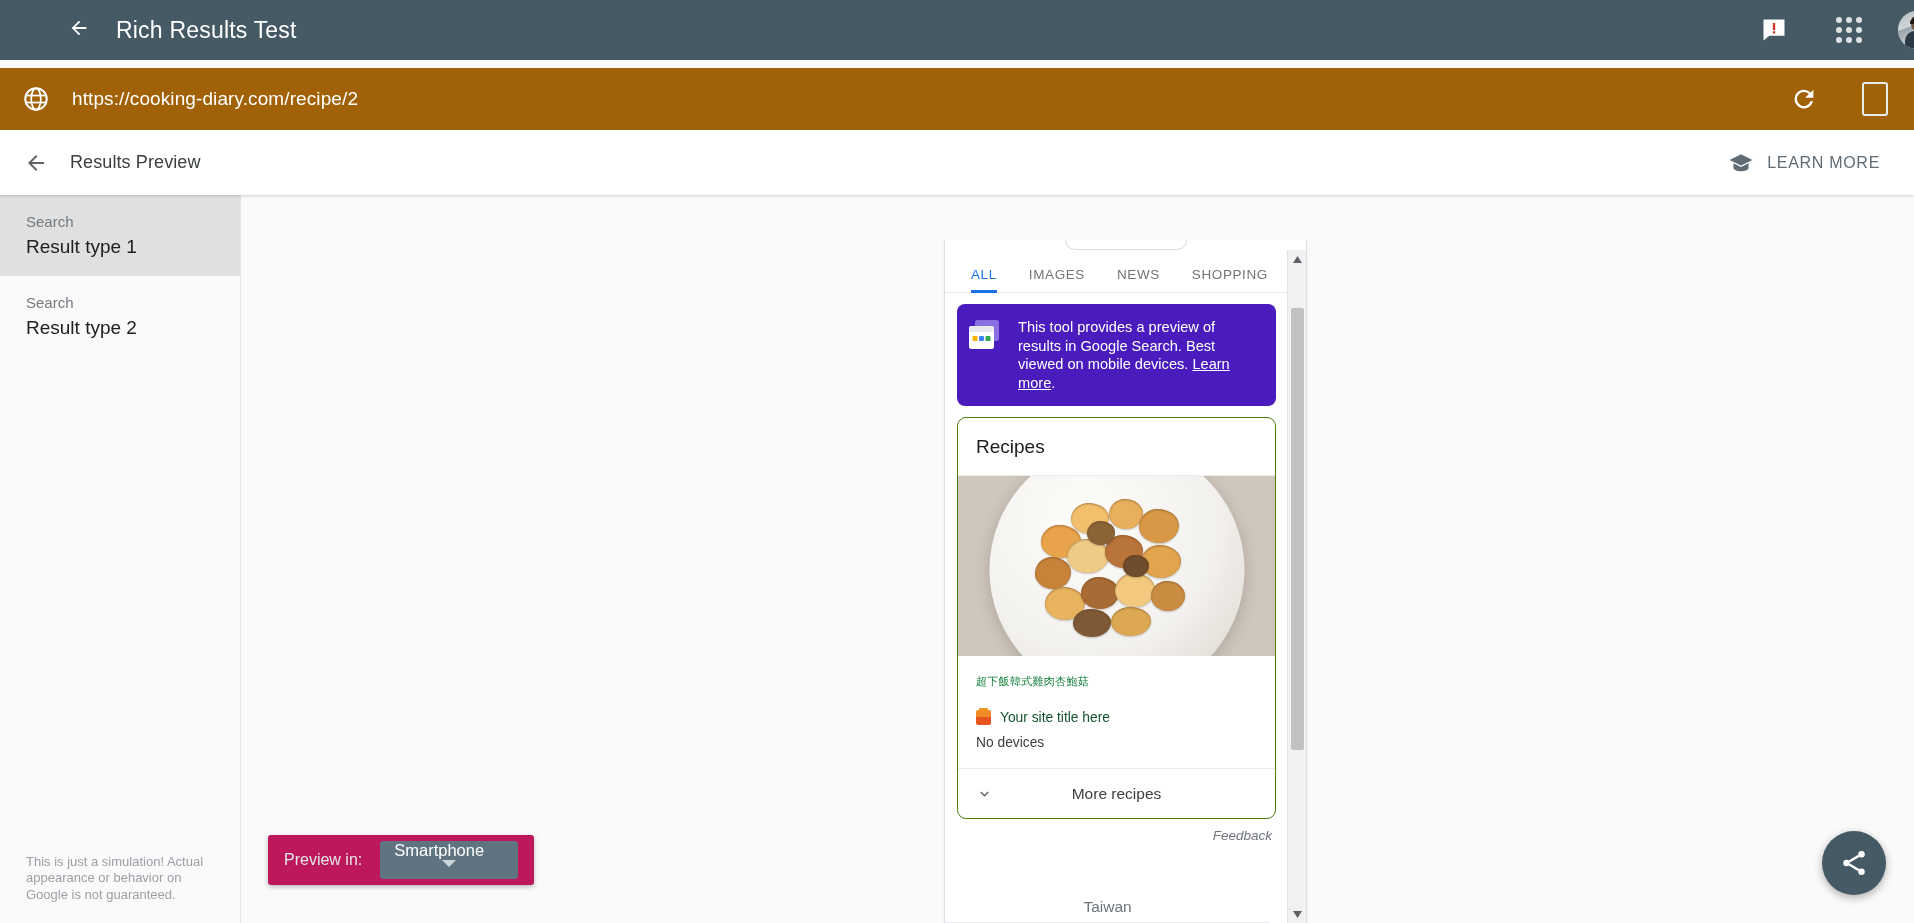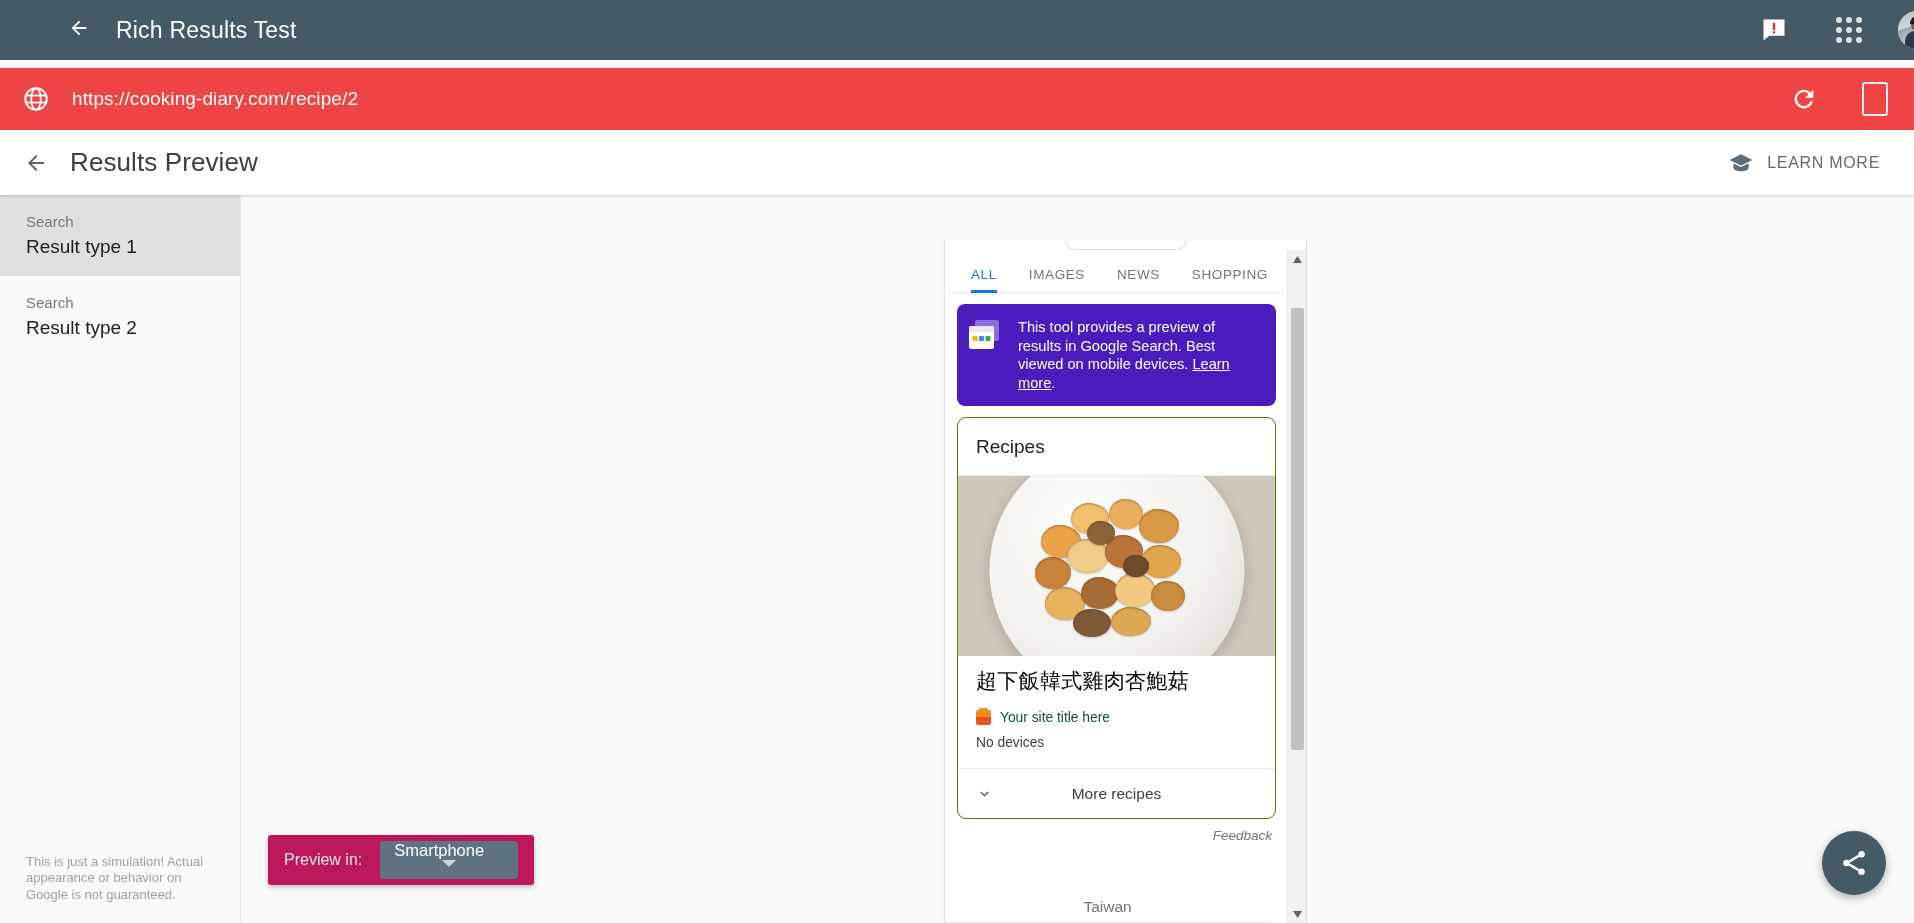--- a/index.html
+++ b/index.html
@@ -52,21 +52,21 @@
       border-radius: 50%; background: #6e5440; }
   .avatar .av-hair { position: absolute; left: 12px; top: 5px; width: 15px; height: 8px;
       border-radius: 8px 8px 0 0; background: #241a14; }
   .avatar .av-body { position: absolute; left: 7px; top: 20px; width: 25px; height: 20px;
       border-radius: 10px 10px 0 0; background: #2c3a47; }
 
   
   .urlbar {
     position: absolute; top: 68px; left: 0;
     width: 1914px; height: 62px;
-    background: #ef4444;
+    background: #a16207;
     display: flex; align-items: center;
   }
   .globe-ico { margin-left: 22px; margin-right: 22px; width: 28px; height: 28px; flex: none; }
   .url-text {
     color: #ffffff; font-size: 19px; letter-spacing: .1px; white-space: nowrap;
   }
   .urlbar-spacer { flex: 1 1 auto; }
   .reload-ico { width: 28px; height: 28px; margin-right: 44px; flex:none; cursor: pointer; }
   .device-ico { width: 22px; height: 30px; margin-right: 26px; flex:none; cursor: pointer;
       border: 2px solid #e7ecef; border-radius: 3px; }
@@ -74,21 +74,21 @@
   
   .resultsbar {
     position: absolute; top: 130px; left: 0;
     width: 1914px; height: 65px;
     background: #ffffff;
     display: flex; align-items: center;
     box-shadow: 0 1px 3px rgba(0,0,0,.18);
     z-index: 5;
   }
   .rb-back { width: 24px; height: 24px; margin-left: 24px; margin-right: 22px; cursor: pointer; flex:none; }
-  .rb-title { color: #3c4043; font-size: 26px; font-weight: 500; letter-spacing: .1px; }
+  .rb-title { color: #3c4043; font-size: 18px; font-weight: 500; letter-spacing: .1px; }
   .rb-spacer { flex: 1 1 auto; }
   .learn-more {
     display: flex; align-items: center; margin-right: 34px; cursor: pointer;
     color: #5f6c75; font-size: 16px; letter-spacing: .7px; font-weight: 500;
   }
   .cap-ico { width: 26px; height: 22px; margin-right: 13px; flex: none; }
 
   
   .sidebar {
     position: absolute; top: 195px; left: 0;
@@ -182,23 +182,22 @@
   .food {
     position: absolute; left: 50%; top: 50%; transform: translate(-50%,-50%);
     width: 180px; height: 150px;
   }
   .food i {
     position: absolute; border-radius: 46% 54% 50% 50% / 52% 48% 52% 48%;
     box-shadow: 0 1px 2px rgba(90,55,20,.45) inset, 0 1px 2px rgba(0,0,0,.22);
   }
   .recipe-body { padding: 15px 18px 18px 18px; }
   .recipe-title {
-    color: #000000; font-size: 21px; line-height: 21px; letter-spacing: .3px;
+    color: #15803d; font-size: 11px; line-height: 21px; letter-spacing: .3px;
     cursor: pointer;
-    font-family: Liberation Serif, serif;
   }
   .site-row { display: flex; align-items: center; margin-top: 18px; }
   .favicon {
     width: 15px; height: 15px; margin-right: 9px; flex: none; border-radius: 2px;
     background: linear-gradient(180deg,#f28b26 0%, #f28b26 48%, #e8541f 49%, #e8541f 100%);
     position: relative;
   }
   .favicon::before {
     content:""; position:absolute; left:3px; top:-2px; width:9px; height:3px;
     background:#f0931f; border-radius: 1px;

